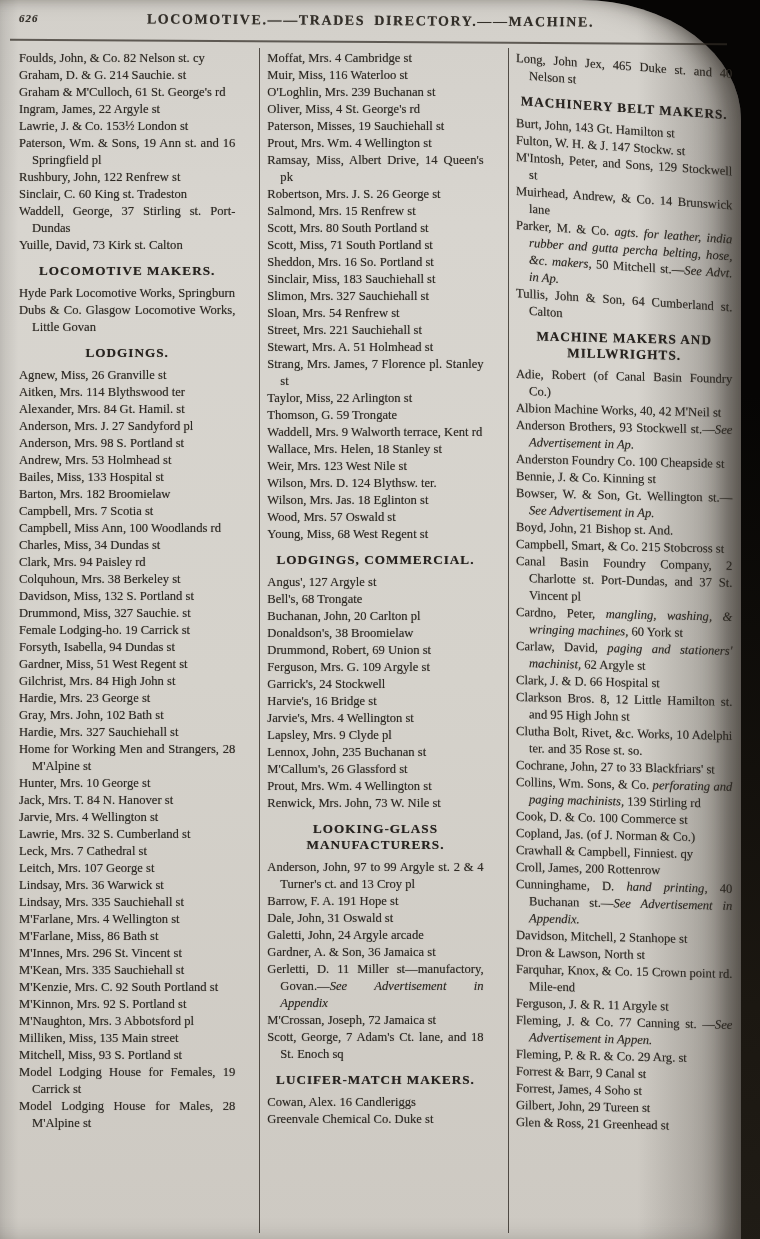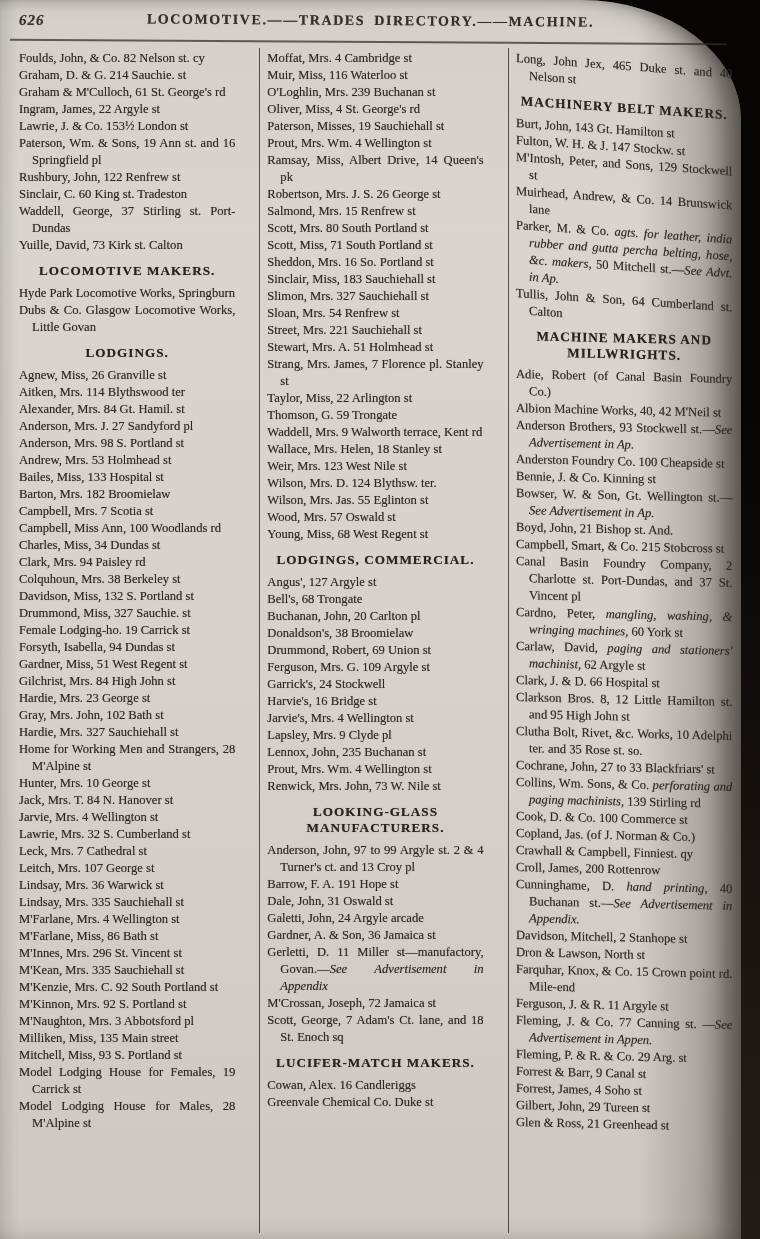--- a/index.html
+++ b/index.html
@@ -7,21 +7,21 @@
   .photo{position:relative;width:760px;height:1239px;
     background:radial-gradient(circle at 105% -5%, #060504 30%, #1b1711 70%, #24201a 100%);}
   .page{position:absolute;left:0;top:0;width:741px;height:1239px;box-sizing:border-box;
     background:
       linear-gradient(90deg, rgba(0,0,0,0.10) 0, rgba(0,0,0,0) 2.5%, rgba(0,0,0,0) 86%, rgba(20,14,8,0.28) 98%),
       linear-gradient(180deg,#d3d0ca 0,#d8d5cf 18%,#d5d2cb 55%,#cdc9c2 100%);
     border-top-right-radius:160px 120px;
     box-shadow:inset -26px 0 28px -12px rgba(20,15,10,0.55), inset 0 6px 12px -7px rgba(20,15,10,0.22);}
   .header{position:relative;padding-top:13px;height:24px;}
   .pagenum{position:absolute;left:19px;top:12px;font-style:italic;font-weight:bold;
-    font-size:15px;letter-spacing:1px;color:#37332d;text-shadow:0 0 0.7px rgba(55,51,45,0.6);}
+    font-size:11px;letter-spacing:1px;color:#37332d;text-shadow:0 0 0.7px rgba(55,51,45,0.6);}
   .title{display:block;text-align:center;font-weight:bold;font-size:14px;letter-spacing:1.6px;
     word-spacing:4px;color:#332f29;text-shadow:0 0 0.7px rgba(51,47,41,0.6);transform:rotate(0.4deg);}
   .rule{border-bottom:2px solid rgba(48,43,36,0.72);margin:4px 14px 0 10px;transform:rotate(0.35deg);}
   .columns{display:flex;align-items:stretch;padding:5px 4px 0 12px;box-sizing:border-box;height:1190px;gap:19px;}
   .col{flex:1 1 0;min-width:0;padding:2px 5px 0 7px;}
   .col + .col{border-left:1.5px solid rgba(44,39,32,0.78);}
   .section{margin:0;}
   .heading{margin:9px 2px 6px;text-align:center;font-weight:bold;font-size:13.2px;line-height:16px;
     letter-spacing:1px;color:#27231f;text-shadow:0 0 0.8px rgba(39,35,31,0.55);}
   .entry{margin:0;padding-left:13px;text-indent:-13px;font-size:12.6px;line-height:17px;
@@ -126,37 +126,38 @@
             <p class="entry">Sloan, Mrs. 54 Renfrew st</p>
             <p class="entry">Street, Mrs. 221 Sauchiehall st</p>
             <p class="entry">Stewart, Mrs. A. 51 Holmhead st</p>
             <p class="entry">Strang, Mrs. James, 7 Florence pl. Stanley st</p>
             <p class="entry">Taylor, Miss, 22 Arlington st</p>
             <p class="entry">Thomson, G. 59 Trongate</p>
             <p class="entry">Waddell, Mrs. 9 Walworth terrace, Kent rd</p>
             <p class="entry">Wallace, Mrs. Helen, 18 Stanley st</p>
             <p class="entry">Weir, Mrs. 123 West Nile st</p>
             <p class="entry">Wilson, Mrs. D. 124 Blythsw. ter.</p>
-            <p class="entry">Wilson, Mrs. Jas. 55 Eglinton st</p>
+            <p class="entry">Wilson, Mrs. Jas. 18 Eglinton st</p>
             <p class="entry">Wood, Mrs. 57 Oswald st</p>
             <p class="entry">Young, Miss, 68 West Regent st</p>
           </div>
           <div class="section">
             <div class="heading">LODGINGS, COMMERCIAL.</div>
             <p class="entry">Angus', 127 Argyle st</p>
             <p class="entry">Bell's, 68 Trongate</p>
             <p class="entry">Buchanan, John, 20 Carlton pl</p>
             <p class="entry">Donaldson's, 38 Broomielaw</p>
             <p class="entry">Drummond, Robert, 69 Union st</p>
             <p class="entry">Ferguson, Mrs. G. 109 Argyle st</p>
             <p class="entry">Garrick's, 24 Stockwell</p>
             <p class="entry">Harvie's, 16 Bridge st</p>
             <p class="entry">Jarvie's, Mrs. 4 Wellington st</p>
             <p class="entry">Lapsley, Mrs. 9 Clyde pl</p>
             <p class="entry">Lennox, John, 235 Buchanan st</p>
+            <p class="entry">M'Callum's, 26 Glassford st</p>
             <p class="entry">Prout, Mrs. Wm. 4 Wellington st</p>
             <p class="entry">Renwick, Mrs. John, 73 W. Nile st</p>
           </div>
           <div class="section">
             <div class="heading">LOOKING-GLASS MANUFACTURERS.</div>
             <p class="entry">Anderson, John, 97 to 99 Argyle st. 2 &amp; 4 Turner's ct. and 13 Croy pl</p>
             <p class="entry">Barrow, F. A. 191 Hope st</p>
             <p class="entry">Dale, John, 31 Oswald st</p>
             <p class="entry">Galetti, John, 24 Argyle arcade</p>
             <p class="entry">Gardner, A. &amp; Son, 36 Jamaica st</p>

